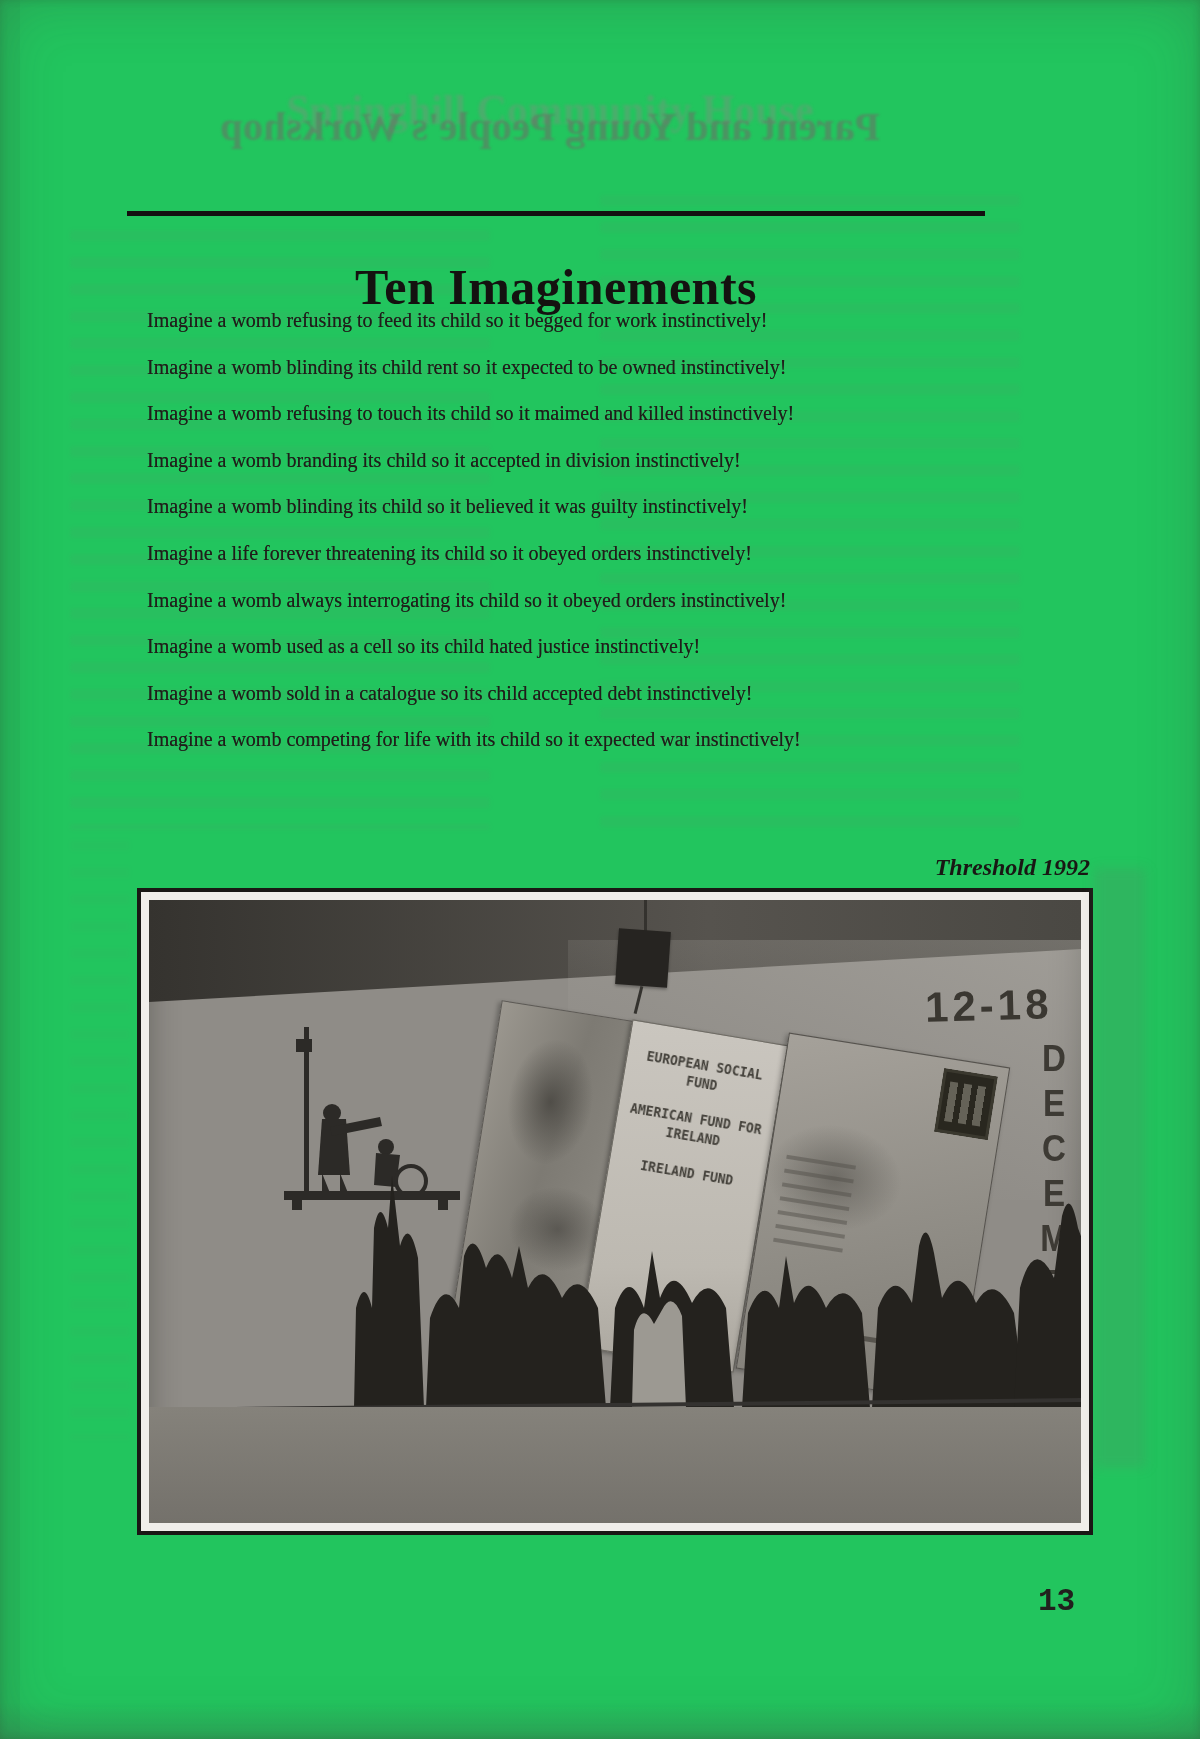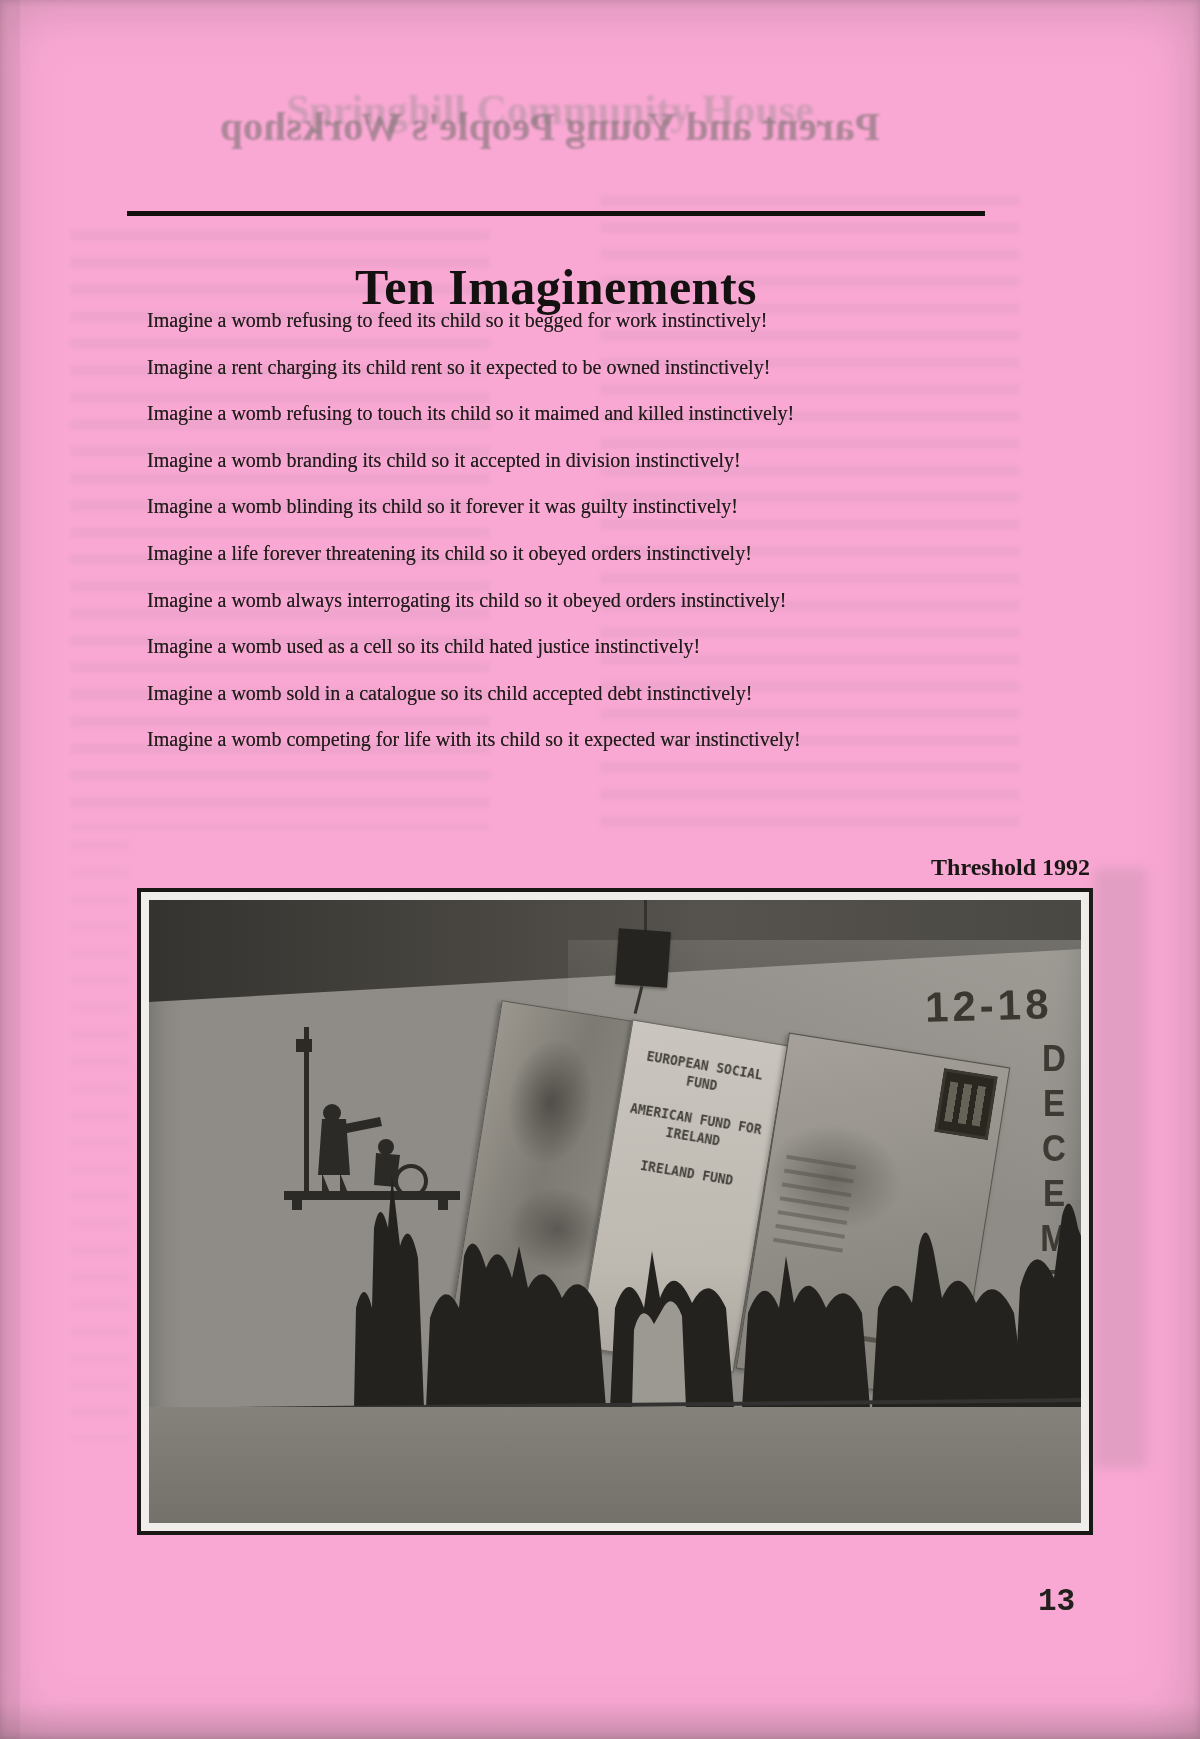--- a/index.html
+++ b/index.html
@@ -1,18 +1,18 @@
 <!DOCTYPE html>
 <html><head>
 <meta charset="utf-8">
 <style>
   html,body{margin:0;padding:0;background:#c9c7c2;}
   #page{
     position:relative;width:1200px;height:1739px;margin:0 auto;
-    background:#f9a8d4;overflow:hidden;
+    background:#22c55e;overflow:hidden;
     font-family:"Liberation Serif", serif;color:#1b1916;
     box-shadow:inset 0 0 60px rgba(60,58,54,.25), inset 0 0 8px rgba(40,38,34,.2);
   }
   
   .ghost-header{position:absolute;left:90px;top:86px;width:920px;height:90px;}
   .ghost-line{position:absolute;width:100%;text-align:center;font-weight:bold;
     font-family:"Liberation Serif",serif;white-space:nowrap;}
   .ghost-normal{top:0;font-size:42px;color:rgba(140,137,132,.38);filter:blur(1.6px);}
   .ghost-mirror{top:16px;font-size:41px;color:rgba(110,107,102,.55);
     transform:scaleX(-1);filter:blur(1.2px);}
@@ -22,21 +22,21 @@
   .ghost-col-r{left:600px;top:195px;width:420px;height:640px;}
   .ghost-col-b{left:70px;top:840px;width:60px;height:600px;opacity:.3;}
   
   .rule{position:absolute;left:127px;top:211px;width:858px;height:5px;background:#131110;}
   .title{position:absolute;left:127px;top:224px;width:858px;text-align:center;
     font-size:50px;font-weight:bold;letter-spacing:.5px;color:#141210;}
   .lines{position:absolute;left:147px;top:297px;width:810px;}
   .imagine-line{height:46.6px;line-height:46.6px;font-size:20px;color:#201d1a;
     white-space:nowrap;text-shadow:0 0 .6px rgba(32,29,26,.65);}
   .attribution{position:absolute;right:110px;top:854px;font-size:24px;
-    font-weight:bold;color:#191714;}
+    font-style:italic;font-weight:bold;color:#191714;}
   
   .photo-frame{position:absolute;left:137px;top:888px;width:956px;height:647px;
     box-sizing:border-box;border:4px solid #1a1815;background:#f0eeea;padding:8px;}
   .photo{position:relative;width:100%;height:100%;overflow:hidden;background:#8f8c87;
     box-shadow:inset 0 0 30px rgba(30,28,26,.35);}
   .ceiling{position:absolute;left:0;top:0;width:100%;height:102px;
     background:linear-gradient(to right,#35332f,#56534e 60%,#4a4843);
     clip-path:polygon(0 0,100% 0,100% 48%,0 100%);}
   .wall-light{position:absolute;right:0;top:40px;width:55%;height:260px;
     background:linear-gradient(200deg,rgba(190,187,180,.35),rgba(0,0,0,0) 70%);}
@@ -107,24 +107,24 @@
     <div class="ghost-line ghost-mirror">Parent and Young People's Workshop</div>
   </div>
   <div class="ghost-col ghost-col-l"></div>
   <div class="ghost-col ghost-col-r"></div>
   <div class="ghost-col ghost-col-b"></div>
 
   <div class="rule"></div>
   <h1 class="title">Ten Imaginements</h1>
   <div class="lines" id="imagine-lines">
       <div class="imagine-line">Imagine a womb refusing to feed its child so it begged for work instinctively!</div>
-      <div class="imagine-line">Imagine a rent charging its child rent so it expected to be owned instinctively!</div>
+      <div class="imagine-line">Imagine a womb blinding its child rent so it expected to be owned instinctively!</div>
       <div class="imagine-line">Imagine a womb refusing to touch its child so it maimed and killed instinctively!</div>
       <div class="imagine-line">Imagine a womb branding its child so it accepted in division instinctively!</div>
-      <div class="imagine-line">Imagine a womb blinding its child so it forever it was guilty instinctively!</div>
+      <div class="imagine-line">Imagine a womb blinding its child so it believed it was guilty instinctively!</div>
       <div class="imagine-line">Imagine a life forever threatening its child so it obeyed orders instinctively!</div>
       <div class="imagine-line">Imagine a womb always interrogating its child so it obeyed orders instinctively!</div>
       <div class="imagine-line">Imagine a womb used as a cell so its child hated justice instinctively!</div>
       <div class="imagine-line">Imagine a womb sold in a catalogue so its child accepted debt instinctively!</div>
       <div class="imagine-line">Imagine a womb competing for life with its child so it expected war instinctively!</div>
     </div>
   <div class="attribution">Threshold 1992</div>
 
   <div class="photo-frame">
     <div class="photo">

